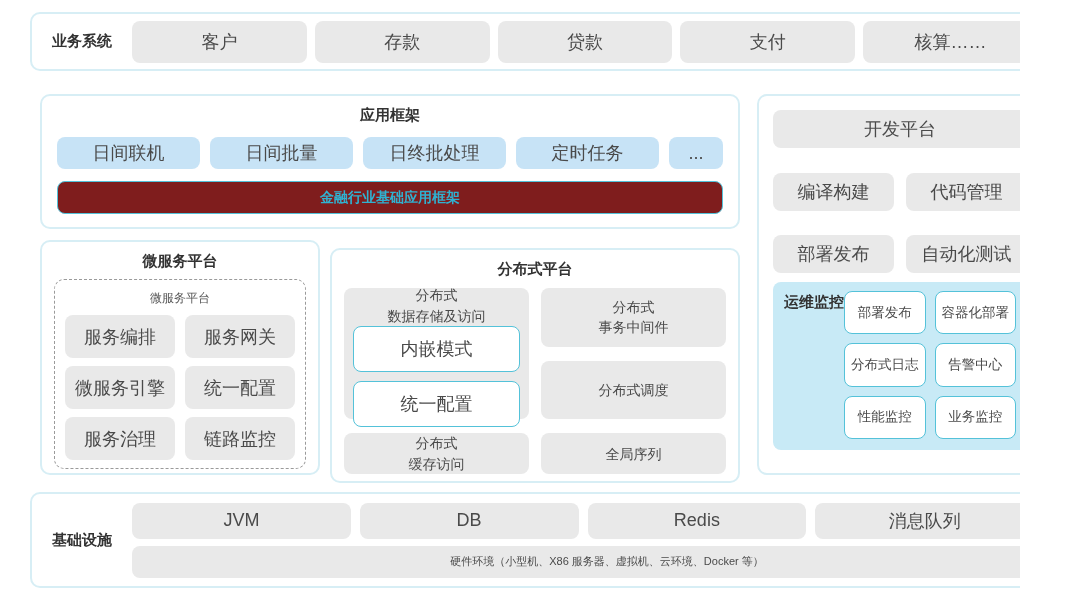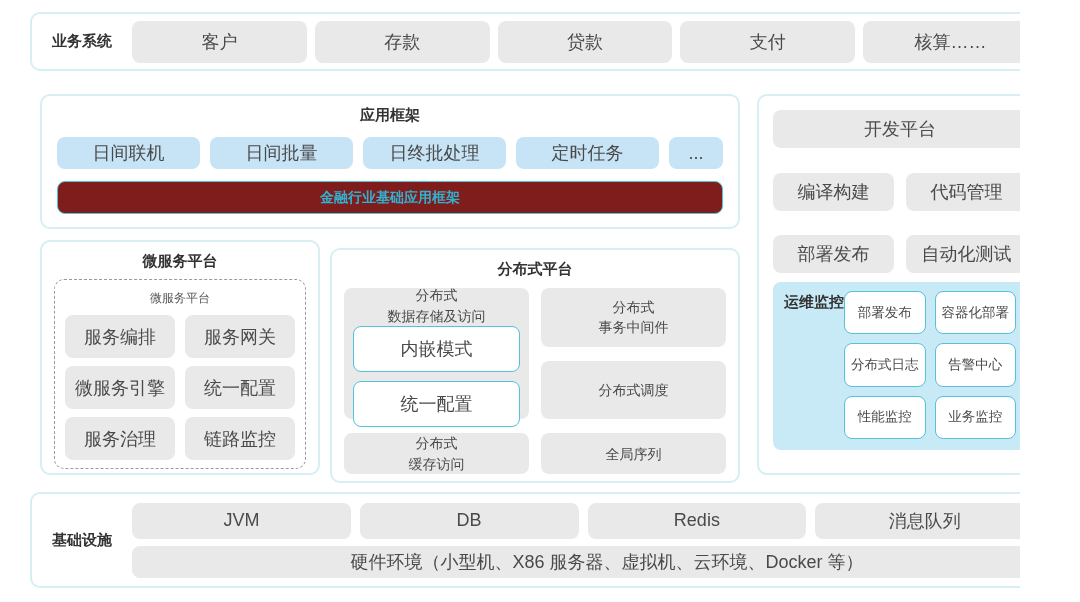--- a/index.html
+++ b/index.html
@@ -119,21 +119,21 @@
     text-align:center;font-weight:600;font-size:15px;color:var(--title);
     margin:2px 0 9px;
   }
   .ops-grid{display:grid;grid-template-columns:1fr 1fr;gap:9px;flex:1;}
   .ops-grid .chip{height:100%;font-size:13.5px;}
   
   .bottom{left:30px;top:492px;width:1020px;height:96px;display:flex;align-items:center;}
   .infra-right{flex:1;margin-right:14px;display:flex;flex-direction:column;gap:7px;}
   .infra-row{display:flex;gap:9px;height:36px;}
   .infra-row .chip{flex:1;}
-  .hardware-bar{height:32px;font-size:18px;padding-left:48px;}
+  .hardware-bar{height:32px;font-size:11px;padding-left:48px;}
 </style>
 </head>
 <body>
 
 <div class="canvas">
 
   <section class="panel top">
     <div class="side-label">业务系统</div>
     <div class="chip-row">
       <div class="chip">客户</div>

